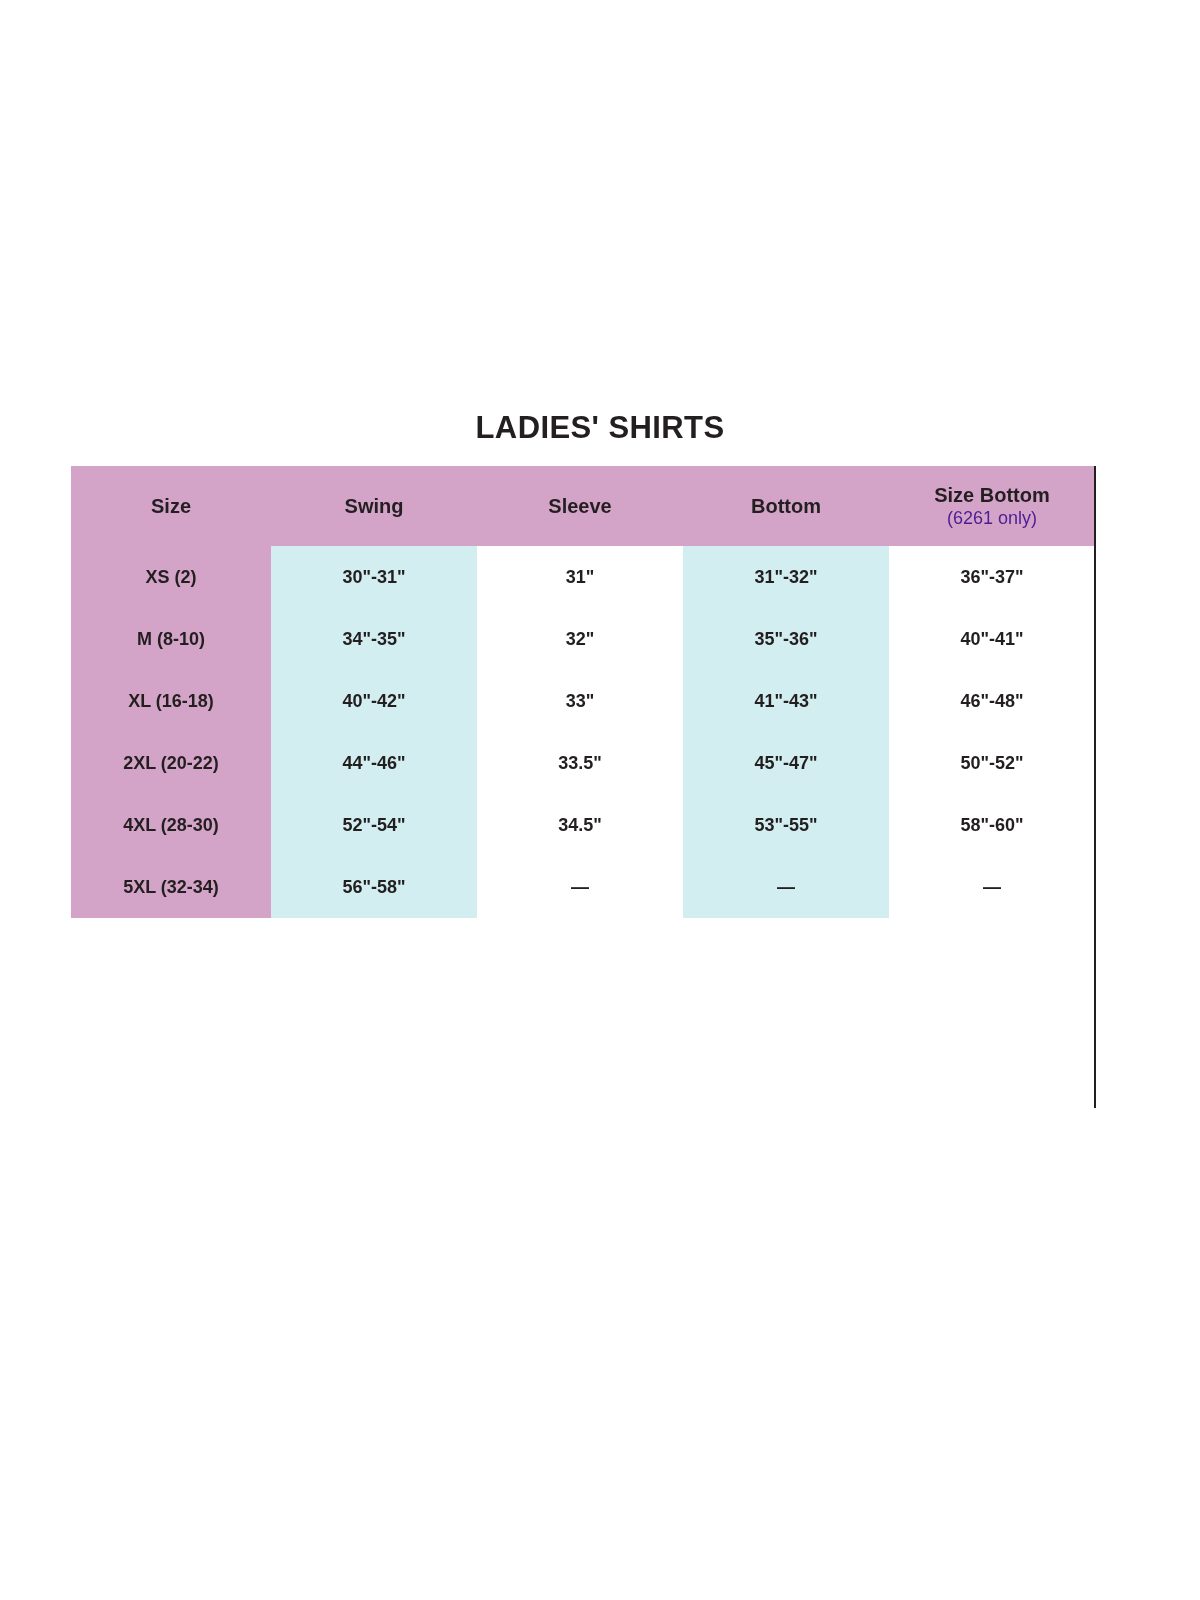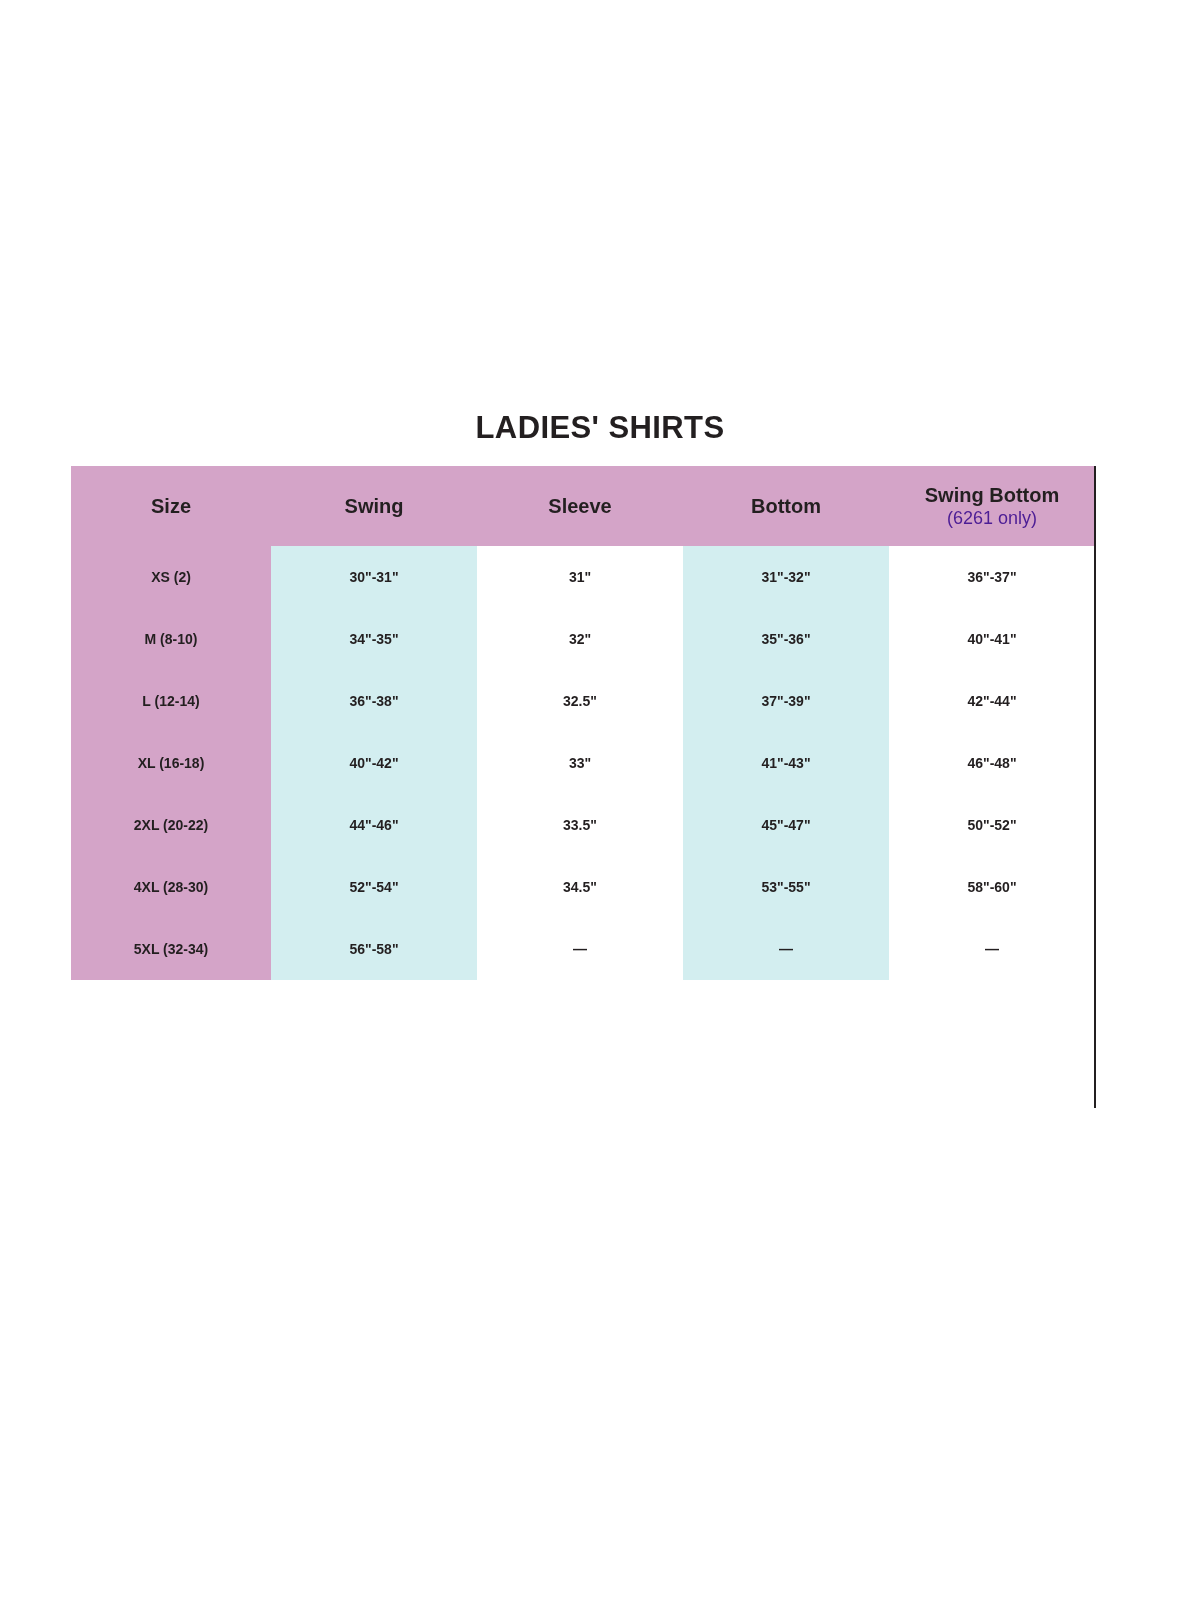--- a/index.html
+++ b/index.html
@@ -69,21 +69,21 @@
   thead th .sub {
     display: block;
     font-size: 18px;
     font-weight: normal;
     color: #4c1d95;
     margin-top: 1px;
   }
 
   tbody td {
     height: 62px;
-    font-size: 14px;
+    font-size: 18px;
     font-weight: bold;
     text-align: center;
     vertical-align: middle;
     padding: 0;
     background: #ffffff;
   }
 
   tbody td.size-cell {
     background: #d4a4c8;
   }
@@ -124,46 +124,39 @@
           <th>
             <span>Swing</span>
           </th>
           <th>
             <span>Sleeve</span>
           </th>
           <th>
             <span>Bottom</span>
           </th>
           <th>
-            <span>Swing Bottom</span>
+            <span>Size Bottom</span>
             <span class="sub">(6261 only)</span>
           </th>
         </tr>
       </thead>
       <tbody>
         <tr>
           <td class="size-cell">XS (2)</td>
           <td class="shade">30"-31"</td>
           <td>31"</td>
           <td class="shade">31"-32"</td>
           <td>36"-37"</td>
         </tr>
         <tr>
           <td class="size-cell">M (8-10)</td>
           <td class="shade">34"-35"</td>
           <td>32"</td>
           <td class="shade">35"-36"</td>
           <td>40"-41"</td>
-        </tr>
-        <tr>
-          <td class="size-cell">L (12-14)</td>
-          <td class="shade">36"-38"</td>
-          <td>32.5"</td>
-          <td class="shade">37"-39"</td>
-          <td>42"-44"</td>
         </tr>
         <tr>
           <td class="size-cell">XL (16-18)</td>
           <td class="shade">40"-42"</td>
           <td>33"</td>
           <td class="shade">41"-43"</td>
           <td>46"-48"</td>
         </tr>
         <tr>
           <td class="size-cell">2XL (20-22)</td>

